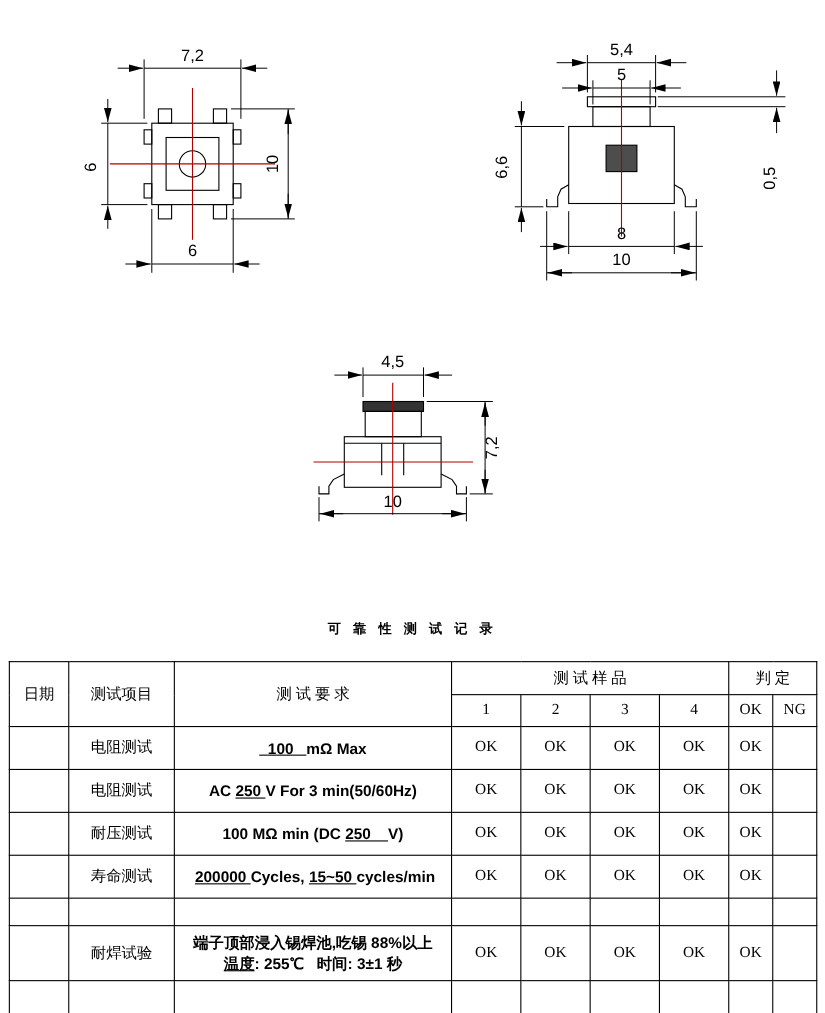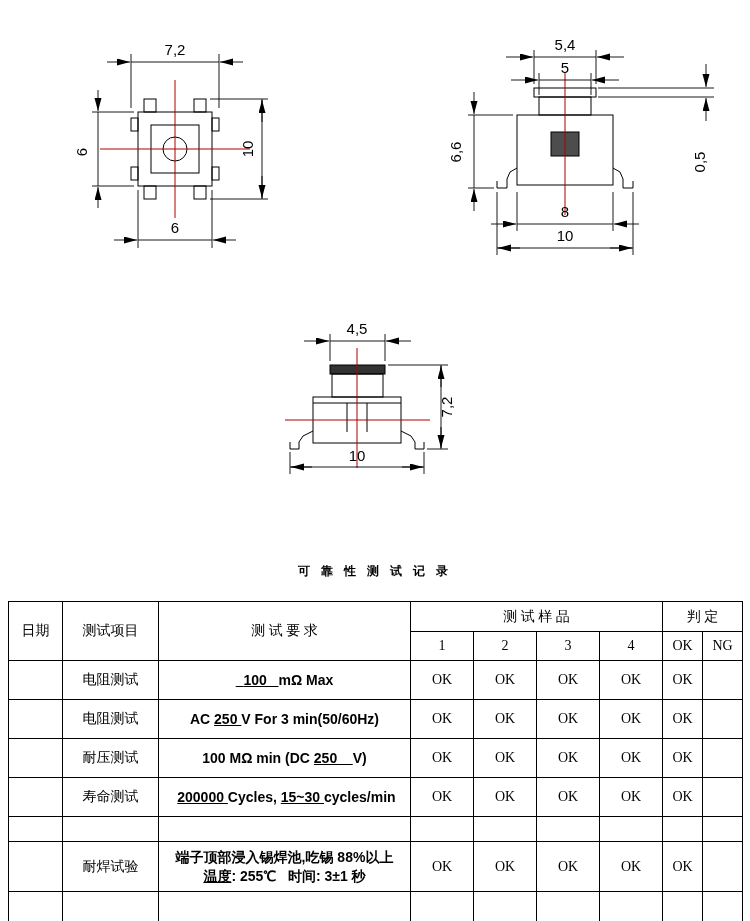--- a/index.html
+++ b/index.html
@@ -264,21 +264,21 @@
       <td class="c-s">OK</td>
       <td class="c-s">OK</td>
       <td class="c-s">OK</td>
       <td class="c-s">OK</td>
       <td class="c-s"></td>
     </tr>
 
     <tr class="datarow">
       <td></td>
       <td>寿命测试</td>
-      <td class="c-req"><div><span> </span><span class="u">200000 </span><span>Cycles, </span><span class="u">15~30 </span><span>cycles/min</span></div></td>
+      <td class="c-req"><div><span> </span><span class="u">200000 </span><span>Cycles, </span><span class="u">15~50 </span><span>cycles/min</span></div></td>
       <td class="c-s">OK</td>
       <td class="c-s">OK</td>
       <td class="c-s">OK</td>
       <td class="c-s">OK</td>
       <td class="c-s">OK</td>
       <td class="c-s"></td>
     </tr>
 
     <tr class="empty-sm">
       <td></td>

